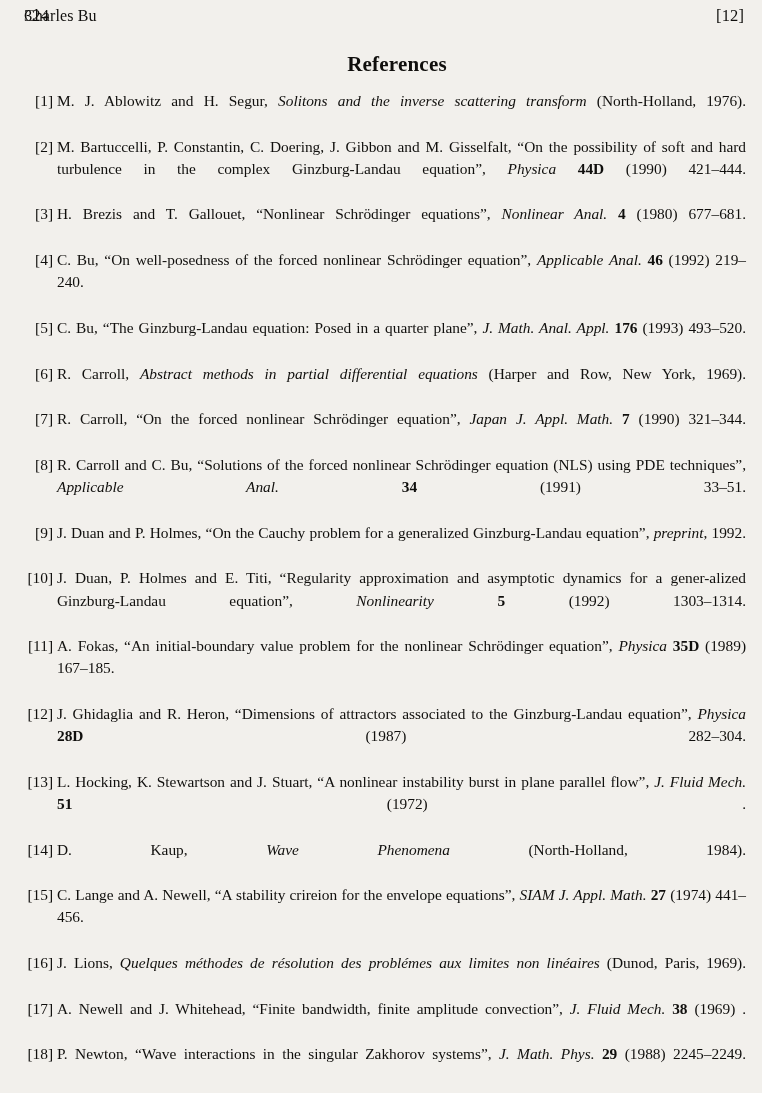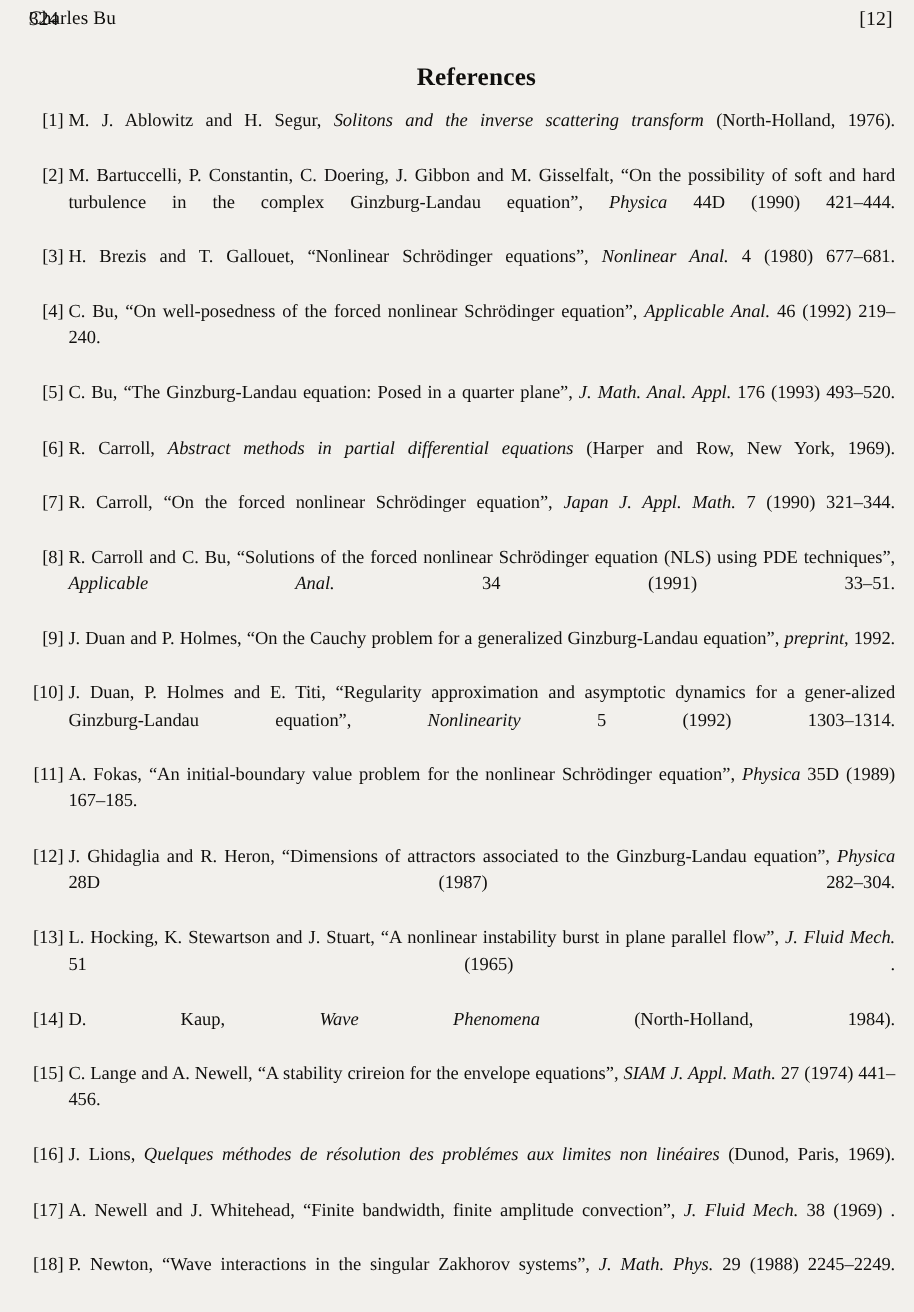--- a/index.html
+++ b/index.html
@@ -89,21 +89,21 @@
     font-size: 15.4px;
     white-space: nowrap;
   }
   .ref .body {
     display: block;
   }
   .ref i, .ref .it {
     font-style: italic;
   }
   .ref b, .ref .bd {
-    font-weight: normal;
+    font-weight: bold;
     font-style: normal;
   }
   
   .ref .body::after {
     content: "";
     display: inline-block;
     width: 100%;
   }
 </style>
 </head>
@@ -163,21 +163,21 @@
       <div class="ref">
         <span class="tag">[11]</span>
         <span class="body"><span>A. Fokas, “An initial-boundary value problem for the nonlinear Schrödinger equation”, </span><span class="it">Physica</span><span> </span><span class="bd">35D</span><span> (1989) 167–185.</span></span>
       </div>
       <div class="ref">
         <span class="tag">[12]</span>
         <span class="body"><span>J. Ghidaglia and R. Heron, “Dimensions of attractors associated to the Ginzburg-Landau equation”, </span><span class="it">Physica</span><span> </span><span class="bd">28D</span><span> (1987) 282–304.</span></span>
       </div>
       <div class="ref">
         <span class="tag">[13]</span>
-        <span class="body"><span>L. Hocking, K. Stewartson and J. Stuart, “A nonlinear instability burst in plane parallel flow”, </span><span class="it">J. Fluid Mech.</span><span> </span><span class="bd">51</span><span> (1965) .</span></span>
+        <span class="body"><span>L. Hocking, K. Stewartson and J. Stuart, “A nonlinear instability burst in plane parallel flow”, </span><span class="it">J. Fluid Mech.</span><span> </span><span class="bd">51</span><span> (1972) .</span></span>
       </div>
       <div class="ref">
         <span class="tag">[14]</span>
         <span class="body"><span>D. Kaup, </span><span class="it">Wave Phenomena</span><span> (North-Holland, 1984).</span></span>
       </div>
       <div class="ref">
         <span class="tag">[15]</span>
         <span class="body"><span>C. Lange and A. Newell, “A stability crireion for the envelope equations”, </span><span class="it">SIAM J. Appl. Math.</span><span> </span><span class="bd">27</span><span> (1974) 441–456.</span></span>
       </div>
       <div class="ref">

